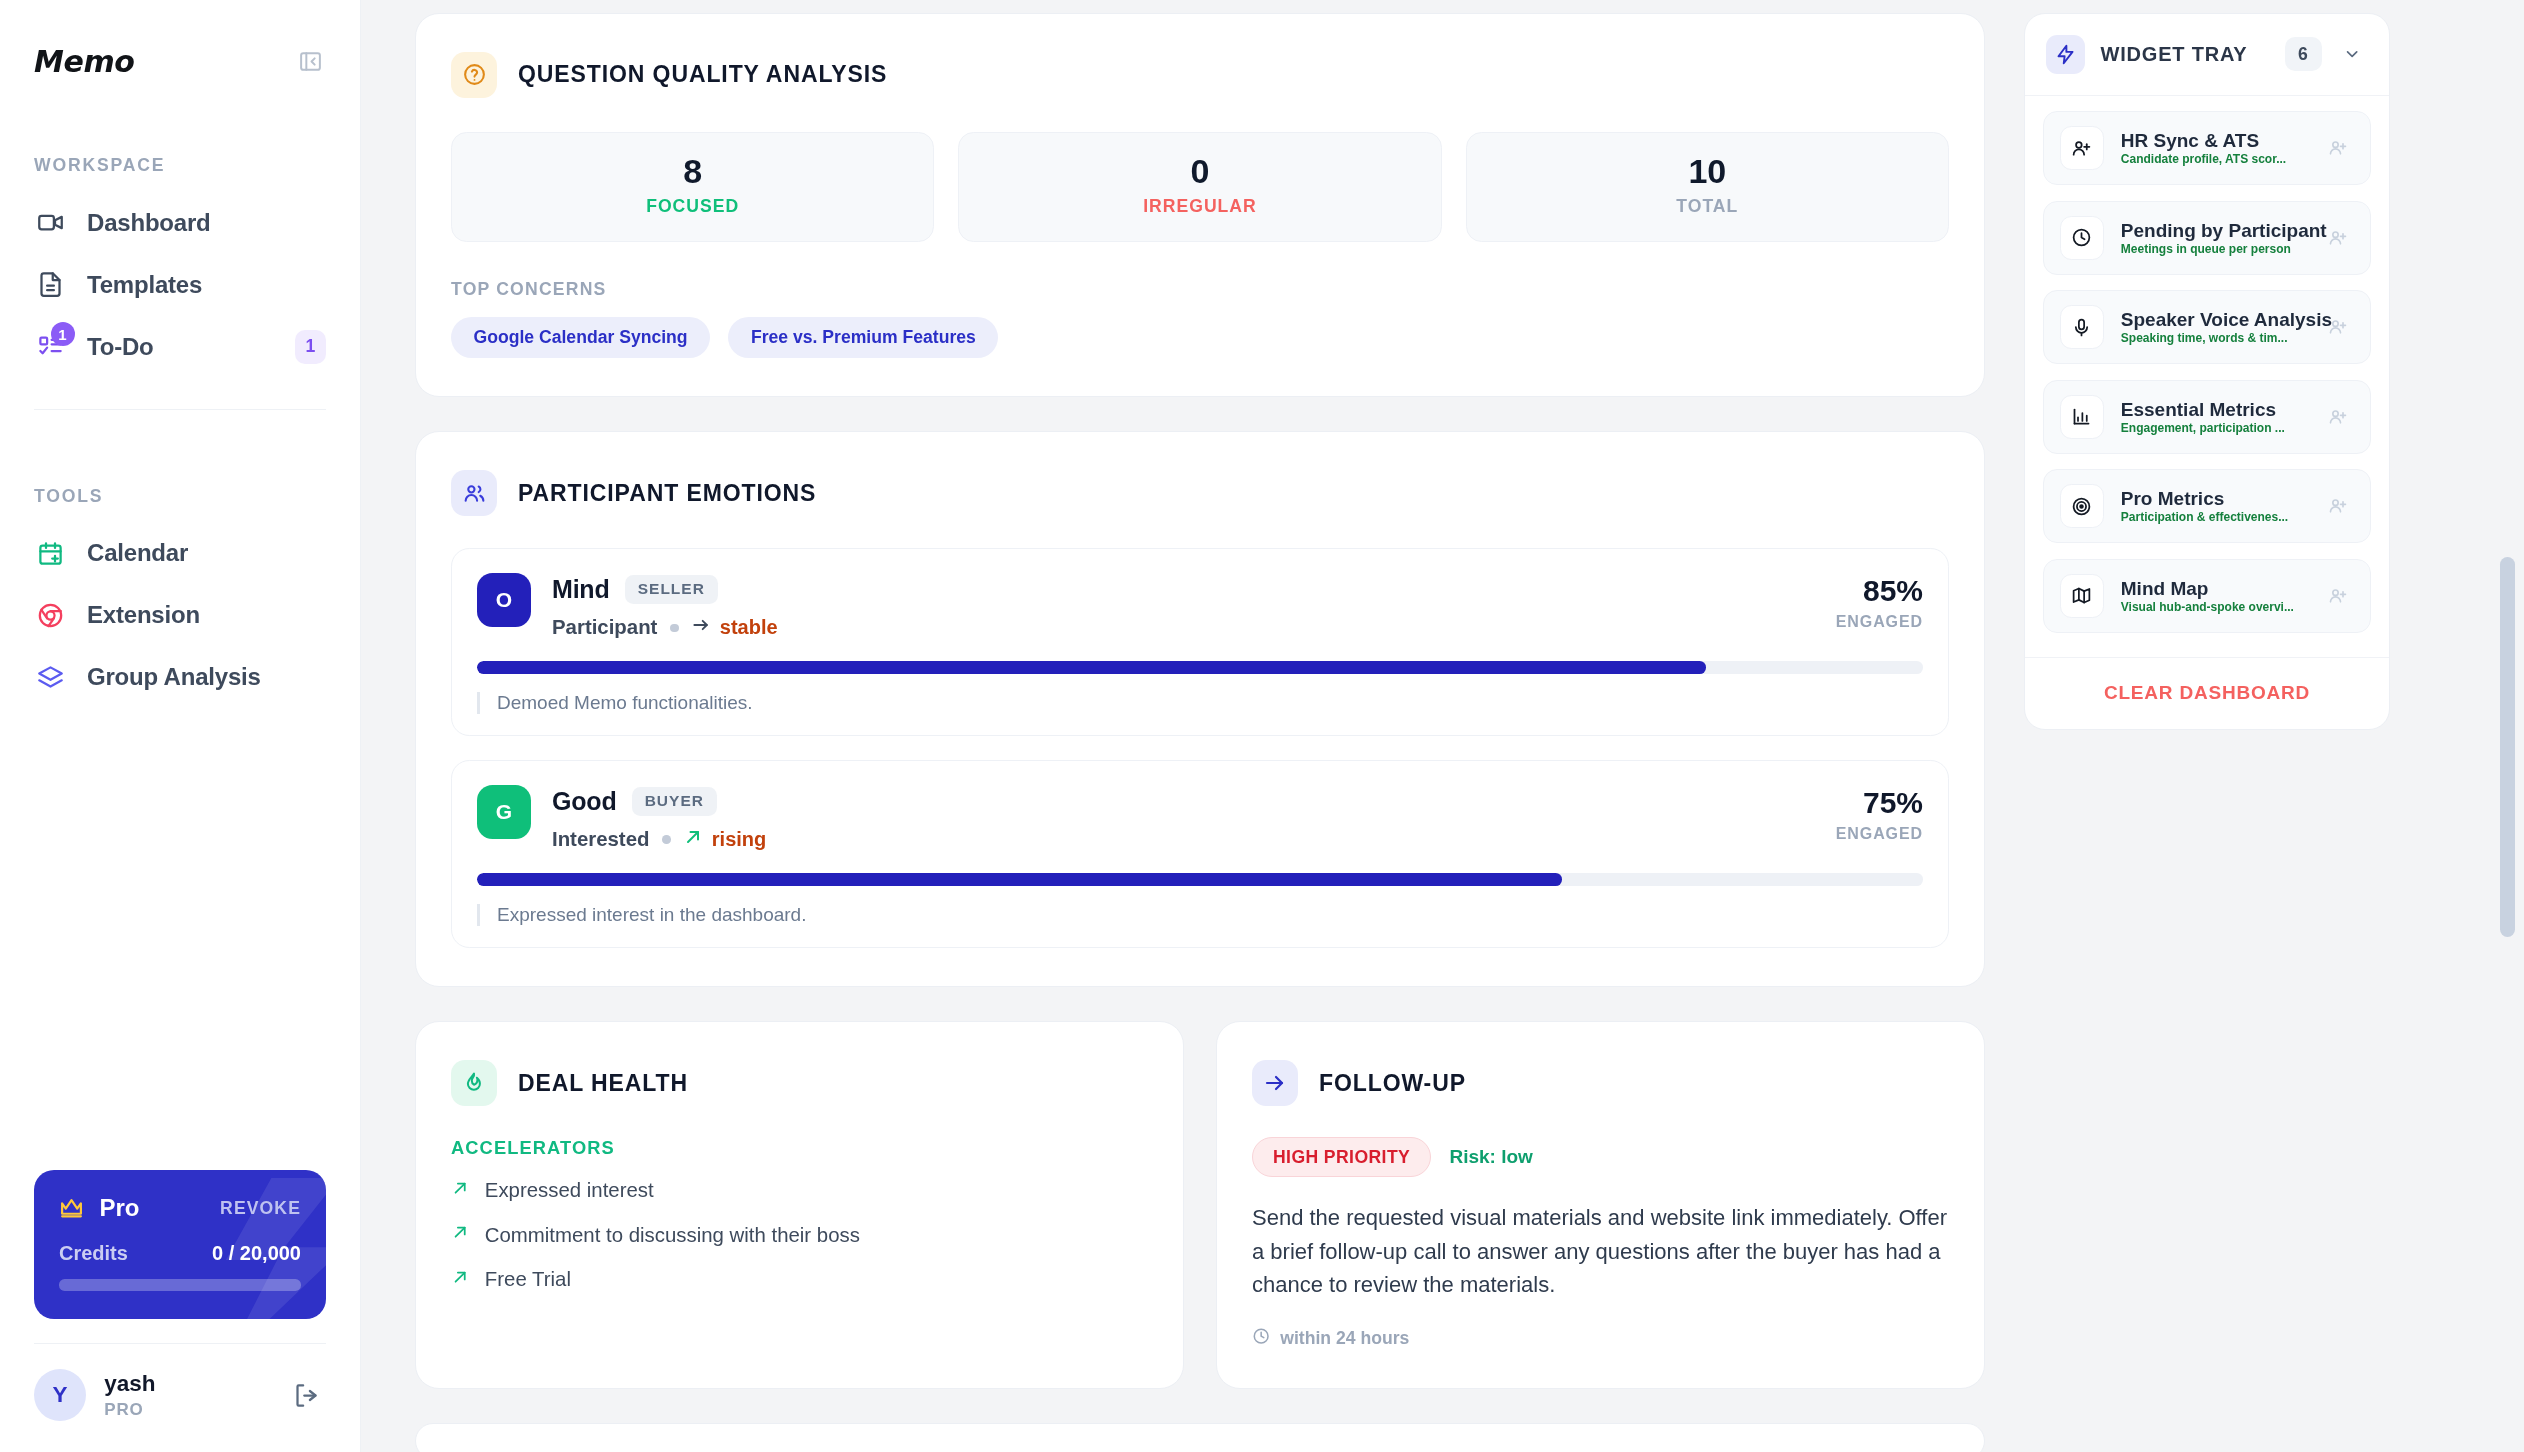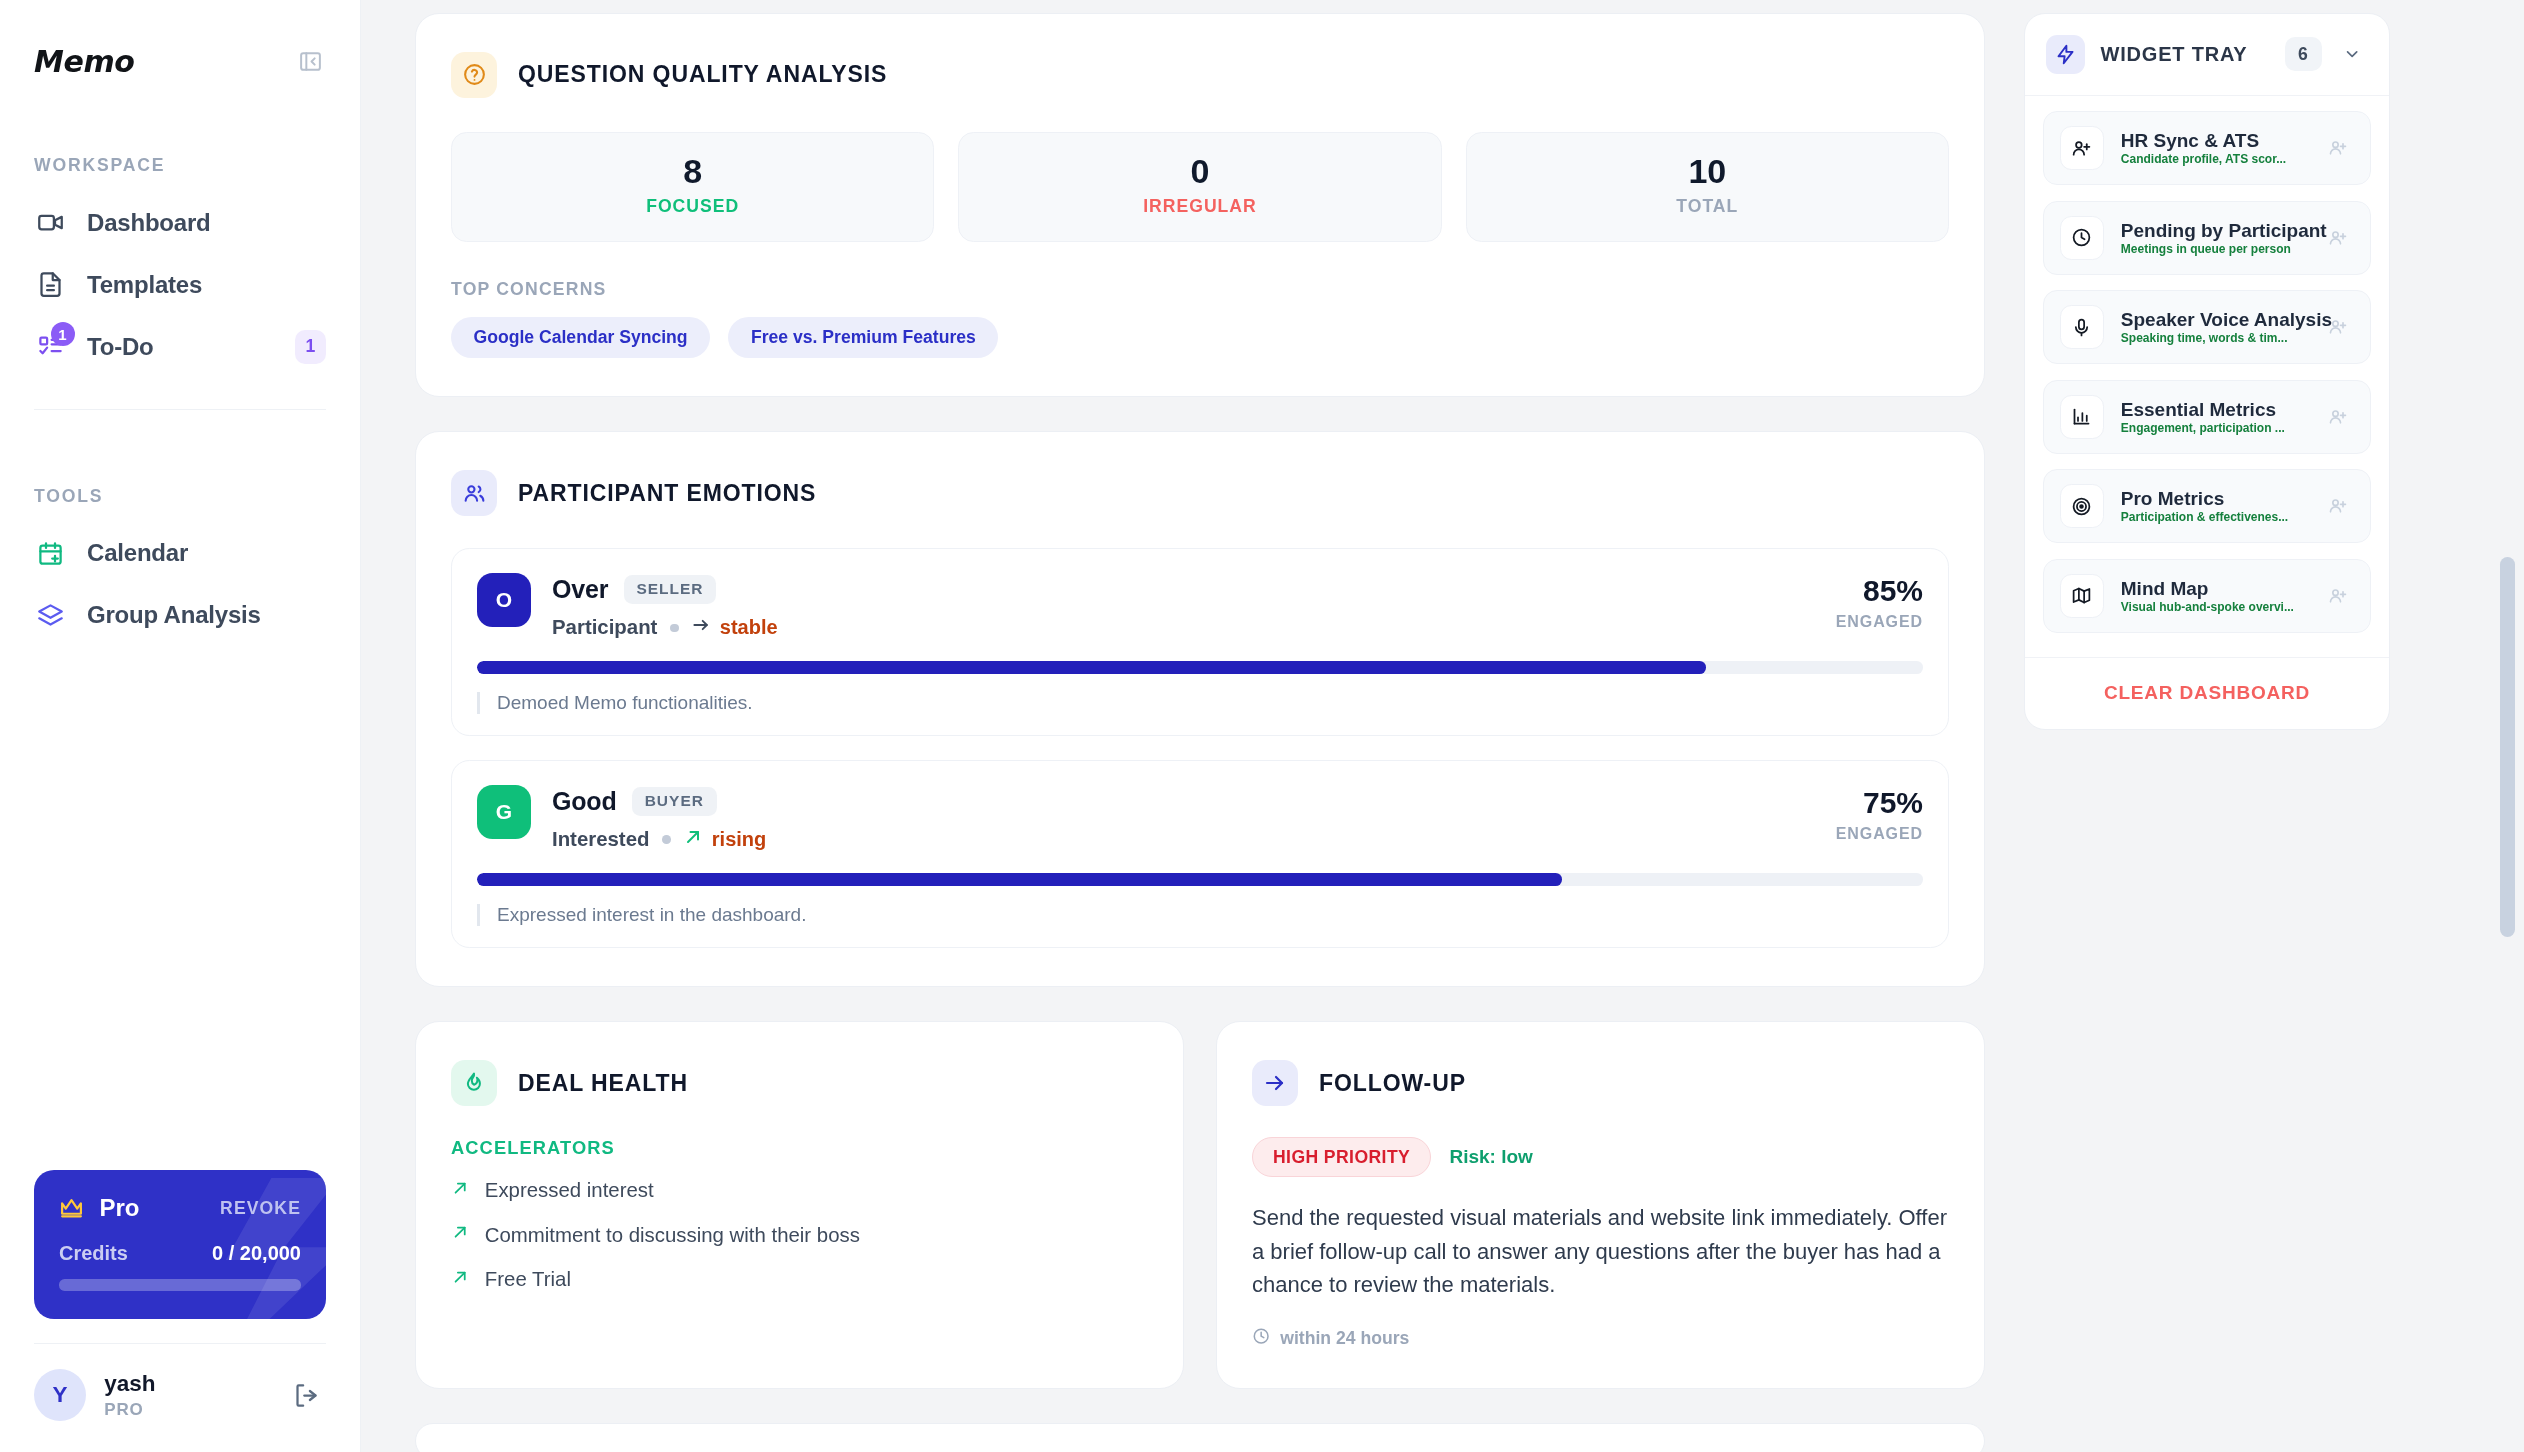--- a/index.html
+++ b/index.html
@@ -254,20 +254,32 @@
             <line x1="3" y1="10" x2="21" y2="10"></line>
             <line x1="8" y1="3" x2="8" y2="7"></line>
             <line x1="16" y1="3" x2="16" y2="7"></line>
             <line x1="16" y1="14" x2="16" y2="19"></line>
             <line x1="13.5" y1="16.5" x2="18.5" y2="16.5"></line>
         </svg>
       </span>
       <span class="lbl">Calendar</span>
     </div>
 
+    <div class="sb-item">
+      <span class="ic">
+        <svg width="27" height="27" viewBox="0 0 24 24" fill="none" stroke="#f43f5e" stroke-width="2" stroke-linecap="round" stroke-linejoin="round">
+          <circle cx="12" cy="12" r="9.5"></circle>
+            <circle cx="12" cy="12" r="3.6"></circle>
+            <line x1="21.2" y1="8" x2="12" y2="8"></line>
+            <line x1="3.9" y1="6.9" x2="9" y2="14.5"></line>
+            <line x1="15" y1="14.5" x2="10.2" y2="21.4"></line>
+        </svg>
+      </span>
+      <span class="lbl">Extension</span>
+    </div>
 
     <div class="sb-item">
       <span class="ic">
         <svg width="27" height="27" viewBox="0 0 24 24" fill="none" stroke="#5b5bf0" stroke-width="2" stroke-linecap="round" stroke-linejoin="round">
           <polygon points="12,3 22,8.5 12,14 2,8.5"></polygon>
             <polyline points="2,14.5 12,20 22,14.5"></polyline>
         </svg>
       </span>
       <span class="lbl">Group Analysis</span>
     </div>
@@ -363,21 +375,21 @@
           <span class="card-title">PARTICIPANT EMOTIONS</span>
         </div>
 
         <div class="p-list">
 
           <div class="p-card">
             <div class="p-top">
               <div class="p-av" style="background:#2320ba;">O</div>
               <div class="p-info">
                 <div class="p-name-row">
-                  <span class="p-name">Over</span>
+                  <span class="p-name">Mind</span>
                   <span class="p-role">SELLER</span>
                 </div>
                 <div class="p-mood-row">
                   <span class="p-mood">Participant</span>
                   <span class="p-dot"></span>
                   <span class="p-trend">
                     <span>
                       <svg width="20" height="20" viewBox="0 0 24 24" fill="none" stroke="#3e4a5c" stroke-width="2.2" stroke-linecap="round" stroke-linejoin="round">
                           <line x1="4" y1="12" x2="19" y2="12"></line>
                           <polyline points="14,7 19,12 14,17"></polyline>

